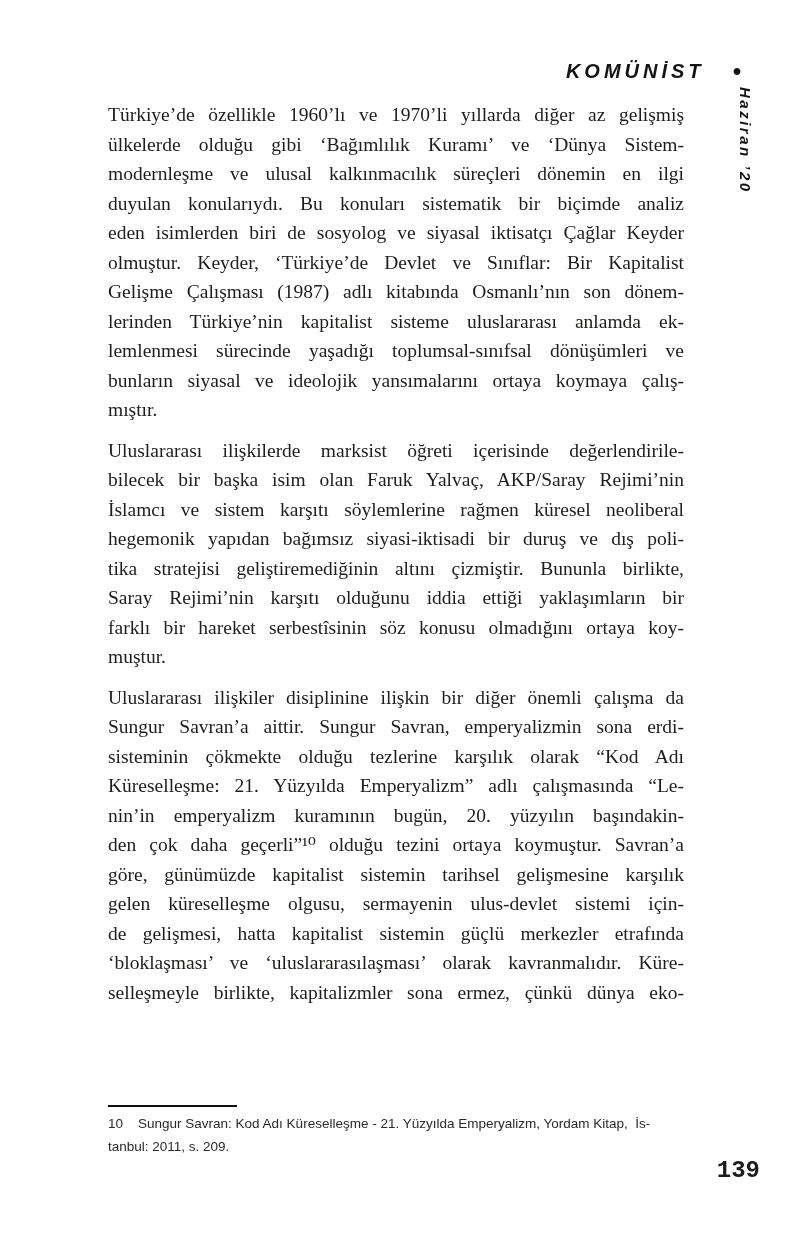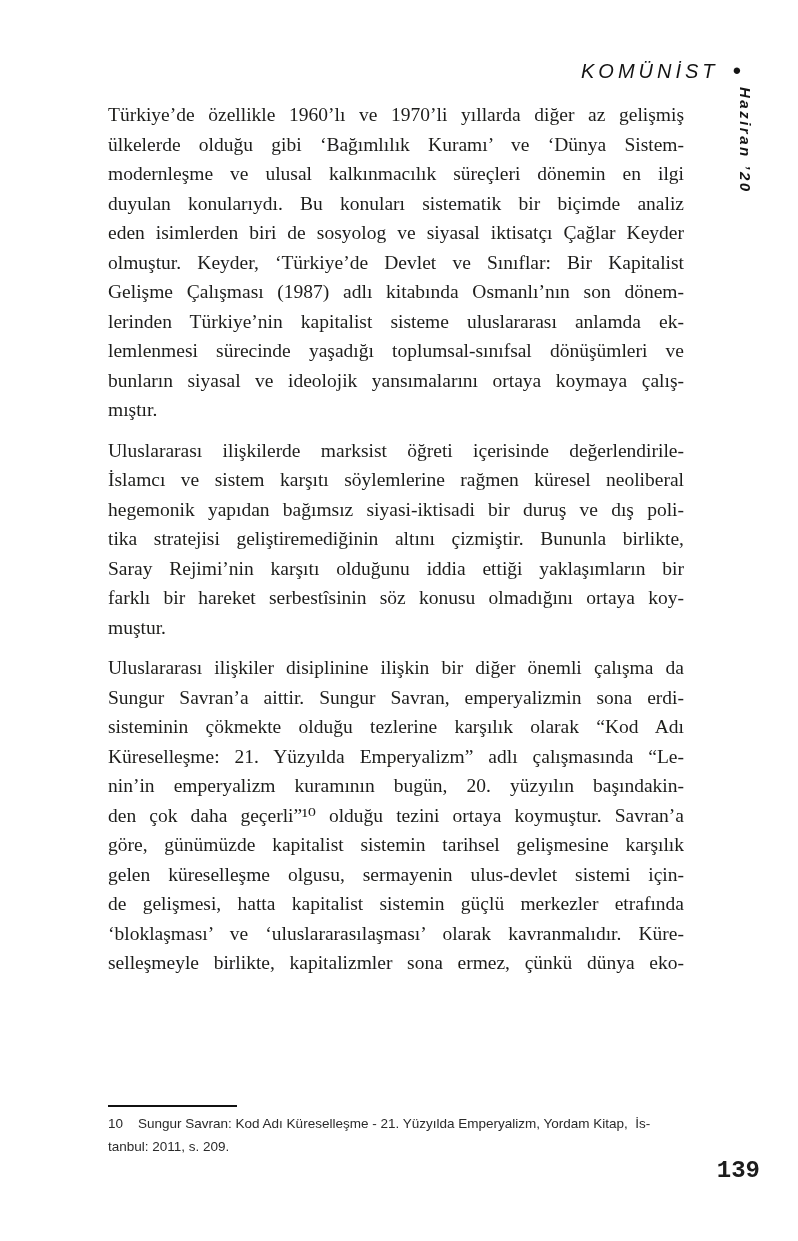--- a/index.html
+++ b/index.html
@@ -13,23 +13,23 @@
     color: #1d1d1b;
   }
 
   
   .running-header {
     position: absolute;
     top: 59px;
     right: 57px;
     display: flex;
     align-items: center;
-    gap: 14px;
+    gap: 28px;
     font-family: "Liberation Sans", sans-serif;
-    font-weight: normal;
+    font-weight: bold;
     font-style: italic;
     color: #141414;
   }
   .journal-title {
     font-size: 20px;
     letter-spacing: 4px;
   }
   .header-bullet {
     font-size: 24px;
     line-height: 1;
@@ -124,20 +124,21 @@
         <div class="line justify-last">eden isimlerden biri de sosyolog ve siyasal iktisatçı Çağlar Keyder</div>
         <div class="line justify-last">olmuştur. Keyder, ‘Türkiye’de Devlet ve Sınıflar: Bir Kapitalist</div>
         <div class="line justify-last">Gelişme Çalışması (1987) adlı kitabında Osmanlı’nın son dönem-</div>
         <div class="line justify-last">lerinden Türkiye’nin kapitalist sisteme uluslararası anlamda ek-</div>
         <div class="line justify-last">lemlenmesi sürecinde yaşadığı toplumsal-sınıfsal dönüşümleri ve</div>
         <div class="line justify-last">bunların siyasal ve ideolojik yansımalarını ortaya koymaya çalış-</div>
         <div class="line">mıştır.</div>
       </div>
       <div class="paragraph">
         <div class="line justify-last">Uluslararası ilişkilerde marksist öğreti içerisinde değerlendirile-</div>
+        <div class="line justify-last">bilecek bir başka isim olan Faruk Yalvaç, AKP/Saray Rejimi’nin</div>
         <div class="line justify-last">İslamcı ve sistem karşıtı söylemlerine rağmen küresel neoliberal</div>
         <div class="line justify-last">hegemonik yapıdan bağımsız siyasi-iktisadi bir duruş ve dış poli-</div>
         <div class="line justify-last">tika stratejisi geliştiremediğinin altını çizmiştir. Bununla birlikte,</div>
         <div class="line justify-last">Saray Rejimi’nin karşıtı olduğunu iddia ettiği yaklaşımların bir</div>
         <div class="line justify-last">farklı bir hareket serbestîsinin söz konusu olmadığını ortaya koy-</div>
         <div class="line">muştur.</div>
       </div>
       <div class="paragraph">
         <div class="line justify-last">Uluslararası ilişkiler disiplinine ilişkin bir diğer önemli çalışma da</div>
         <div class="line justify-last">Sungur Savran’a aittir. Sungur Savran, emperyalizmin sona erdi-</div>

